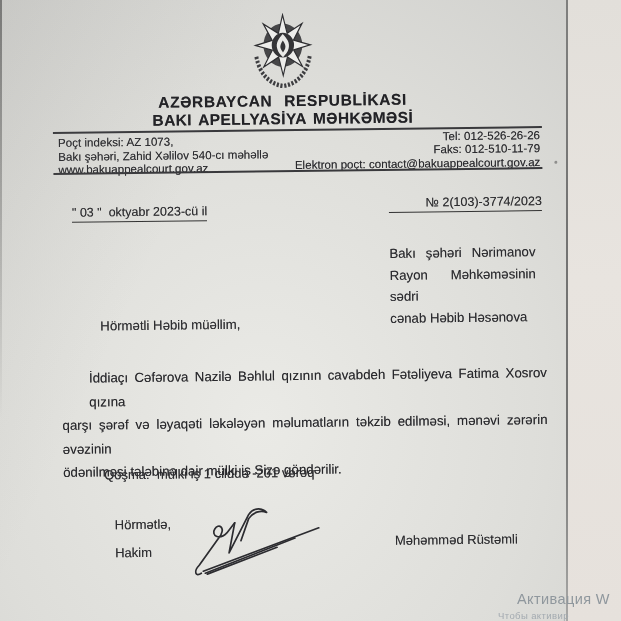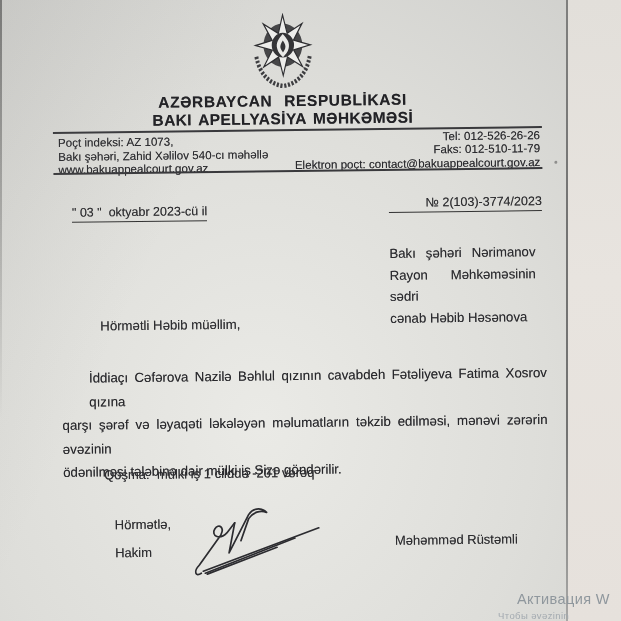--- a/index.html
+++ b/index.html
@@ -129,15 +129,15 @@
 
     <div class="speck"></div>
   </div>
 
   <div class="right-strip"></div>
   <div class="paper-edge"></div>
   <div class="left-edge"></div>
   <div class="vignette"></div>
 
   <div class="wm wm1">Активация W</div>
-  <div class="wm wm2">Чтобы əvəzinin</div>
+  <div class="wm wm2">Чтобы активир</div>
 
 </div>
 
 </body></html>

